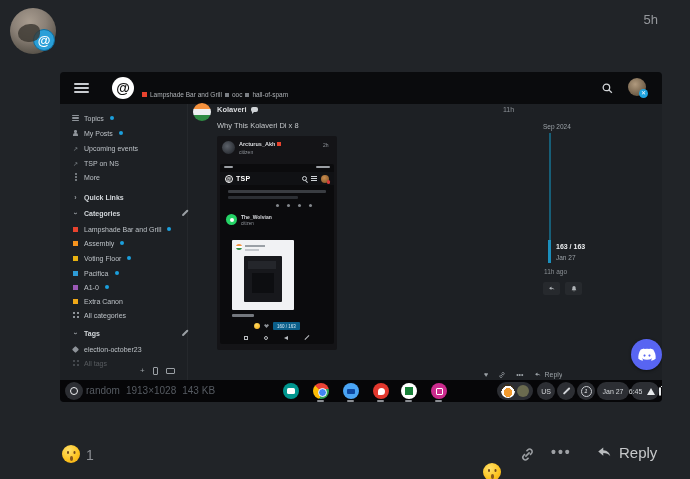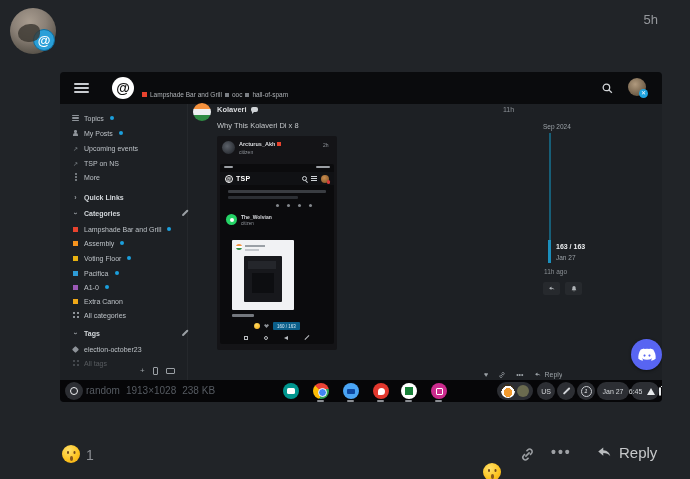--- a/index.html
+++ b/index.html
@@ -424,21 +424,21 @@
     <div class="abs discord-fab">
       <svg width="18" height="14" viewBox="0 0 24 18" fill="#fff">
         <path d="M20.3 1.6A19.8 19.8 0 0 0 15.9.2l-.4.9a13 13 0 0 0-7 0L8.1.2A19.8 19.8 0 0 0 3.7 1.6C.9 5.8.1 9.9.5 13.9A19.9 19.9 0 0 0 6 16.7l1-1.6a12 12 0 0 1-1.9-.9l.5-.4a13.9 13.9 0 0 0 12.8 0l.5.4c-.6.4-1.2.7-1.9.9l1 1.6a19.9 19.9 0 0 0 5.5-2.8c.5-4.6-.8-8.6-3.2-12.3ZM8.7 11.4c-.8 0-1.4-.7-1.4-1.6 0-.9.6-1.6 1.4-1.6.8 0 1.5.7 1.4 1.6 0 .9-.6 1.6-1.4 1.6Zm6.6 0c-.8 0-1.4-.7-1.4-1.6 0-.9.6-1.6 1.4-1.6.8 0 1.5.7 1.4 1.6 0 .9-.6 1.6-1.4 1.6Z"></path>
       </svg>
     </div>
 
     <div class="shelf">
       <div class="shelf-caption">
         <span>random</span>
         <span>1913×1028</span>
-        <span>238 KB</span>
+        <span>143 KB</span>
       </div>
       <div class="launcher">
           <i></i>
         </div>
 
       <div class="app" style="left:223px; background:#00968f">
           <i class="app-cap"></i>
         </div>
       <div class="app chrome-ball" style="left:253px"></div>
       <div class="app-dash" style="left:257px"></div>

